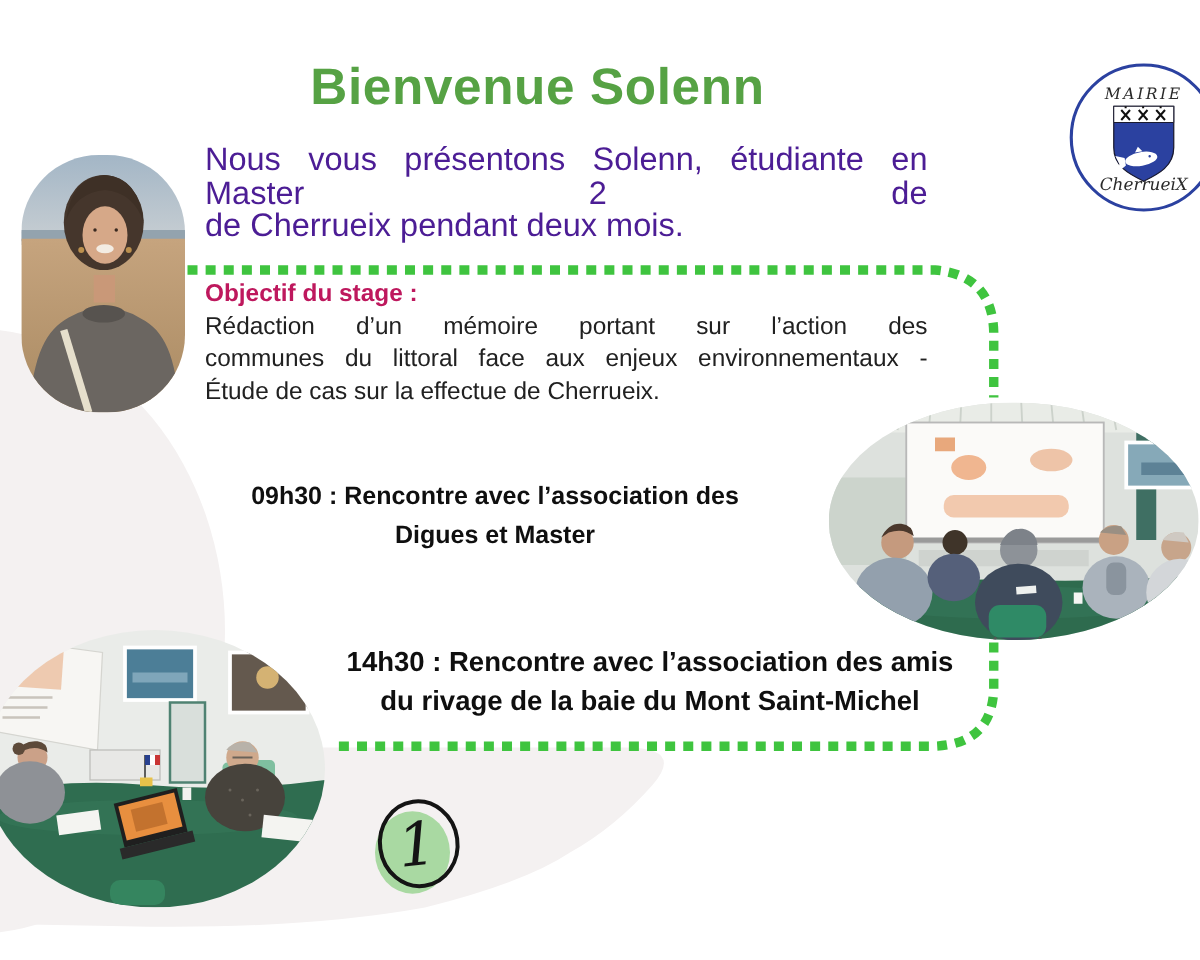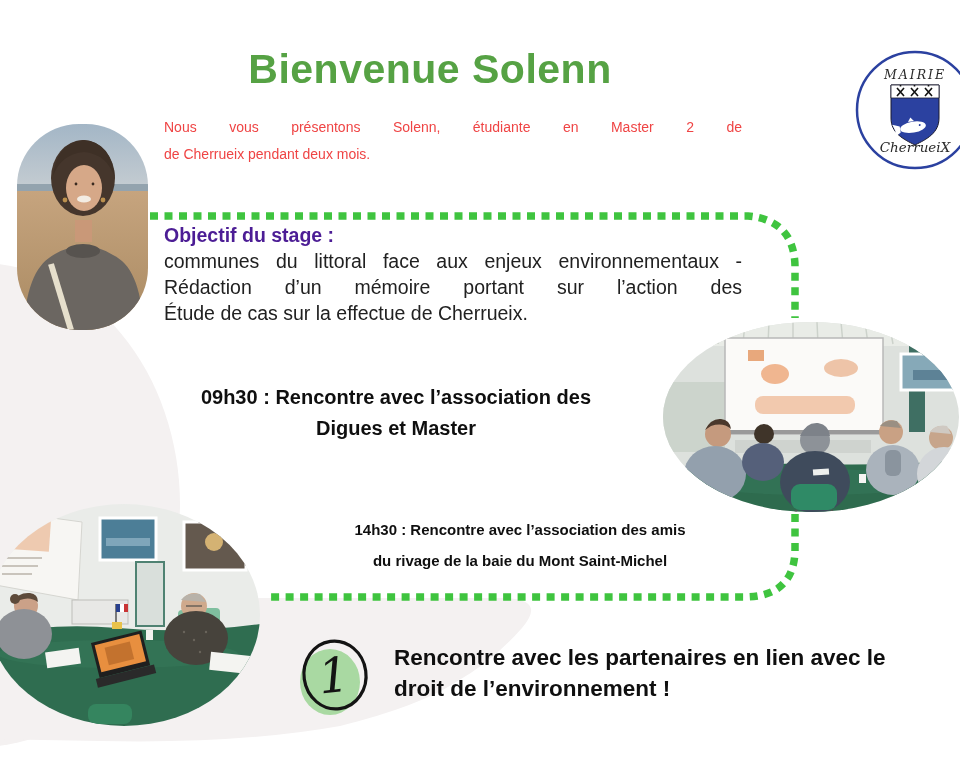--- a/index.html
+++ b/index.html
@@ -11,27 +11,27 @@
     font-family:"Liberation Sans", sans-serif;color:var(--ink);padding-left:40px;
   }
   .abs{position:absolute;}
   svg{display:block;}
 
   .page-title{
     left:140px;top:46px;width:580px;text-align:center;
     font-size:41px;font-weight:800;letter-spacing:.5px;color:var(--green);
   }
 
-  .intro{left:164px;top:114px;width:578px;font-size:14px;line-height:26.5px;color:#ef4444;}
+  .intro{left:164px;top:114px;width:578px;font-size:26px;line-height:26.5px;color:#4c1d95;}
   .objective{left:164px;top:222px;width:578px;font-size:19.5px;line-height:26px;color:#212121;}
-  .objective .heading{font-weight:700;color:#4c1d95;}
+  .objective .heading{font-weight:700;color:#be185d;}
   .stretch{text-align:justify;text-align-last:justify;}
 
   .sched-1{left:140px;top:382px;width:512px;text-align:center;font-size:20px;line-height:31px;font-weight:800;color:#0f0f0f;}
-  .sched-2{left:238px;top:514px;width:564px;text-align:center;font-size:15px;line-height:31px;font-weight:800;color:#0f0f0f;}
+  .sched-2{left:238px;top:514px;width:564px;text-align:center;font-size:22px;line-height:31px;font-weight:800;color:#0f0f0f;}
   .highlight-text{left:394px;top:642px;width:520px;text-align:left;font-size:22.5px;line-height:31px;font-weight:800;color:#0f0f0f;}
 
   .photo{overflow:hidden;}
   .portrait{left:17px;top:124px;width:131px;height:206px;border-radius:62px;}
   .meeting-1{left:663px;top:322px;width:296px;height:190px;border-radius:50%;}
   .meeting-2{left:-12px;top:504px;width:272px;height:222px;border-radius:50%;}
 
   .logo{left:853px;top:48px;width:124px;height:124px;}
   .badge-1{left:296px;top:634px;width:78px;height:86px;}
   .layer-blobs{left:0;top:0;z-index:0;}
@@ -213,22 +213,22 @@
     </svg>
   </div>
 
   <div class="abs intro layer-text">
     <div class="stretch">Nous vous présentons Solenn, étudiante en Master 2 de</div>
     <div>de Cherrueix pendant deux mois.</div>
   </div>
 
   <div class="abs objective layer-text">
     <div class="heading">Objectif du stage :</div>
+    <div class="stretch">Rédaction d’un mémoire portant sur l’action des</div>
     <div class="stretch">communes du littoral face aux enjeux environnementaux -</div>
-    <div class="stretch">Rédaction d’un mémoire portant sur l’action des</div>
     <div>Étude de cas sur la effectue de Cherrueix.</div>
   </div>
 
   <div class="abs sched-1 layer-text">
     <div>09h30 : Rencontre avec l’association des</div>
     <div>Digues et Master</div>
   </div>
 
   <div class="abs sched-2 layer-text">
     <div>14h30 : Rencontre avec l’association des amis</div>
@@ -236,18 +236,14 @@
   </div>
 
   <div class="abs badge-1 layer-text">
     <svg width="78" height="86" viewBox="0 0 78 86">
       <ellipse cx="34" cy="48" rx="30" ry="33" fill="#a9d9a2"></ellipse>
       <ellipse cx="39" cy="41" rx="31" ry="34" fill="none" stroke="#141414" stroke-width="3.2" transform="rotate(-8 39 41)"></ellipse>
       <text x="38" y="58" text-anchor="middle" font-family="'DejaVu Serif', serif" font-style="italic" font-size="48" fill="#141414" transform="rotate(-6 38 44)">1</text>
     </svg>
   </div>
 
-  <div class="abs highlight-text layer-text">
-    <div>Rencontre avec les partenaires en lien avec le</div>
-    <div>droit de l’environnement !</div>
-  </div>
 
 </div>
 
 </body></html>

